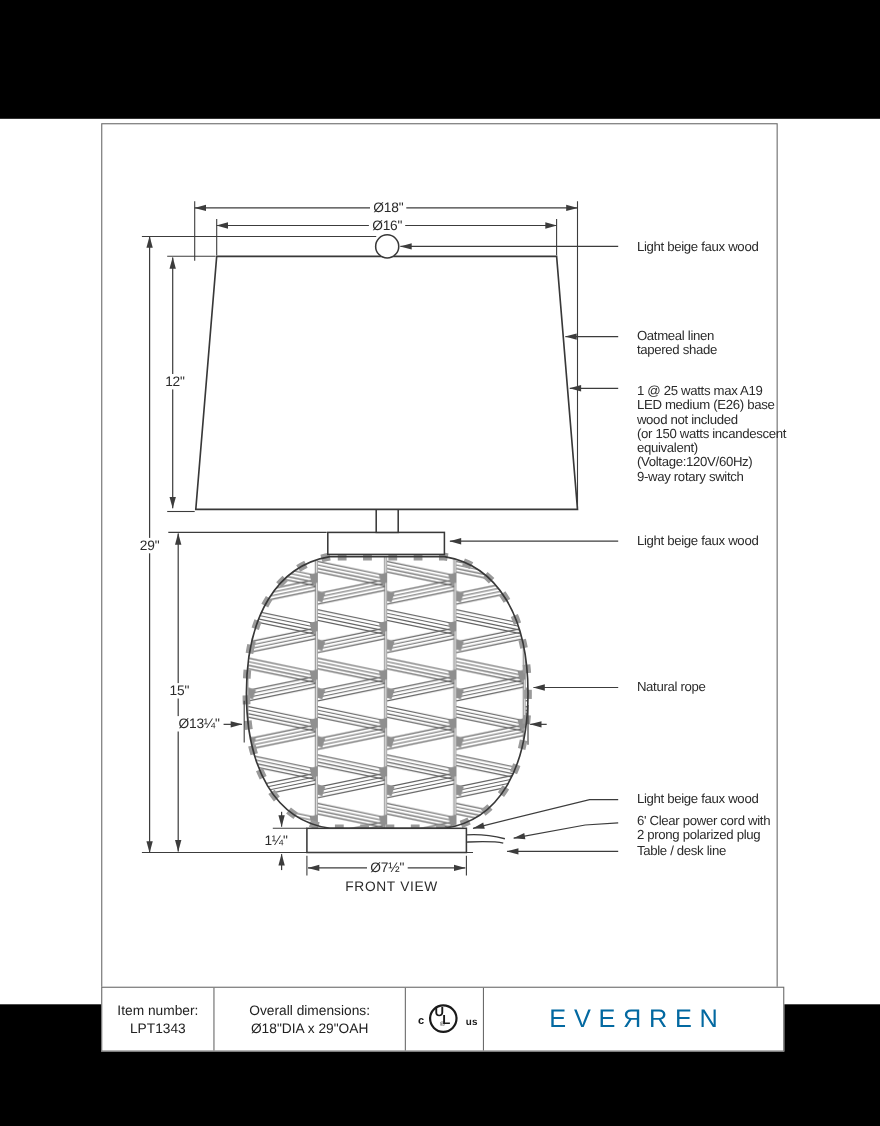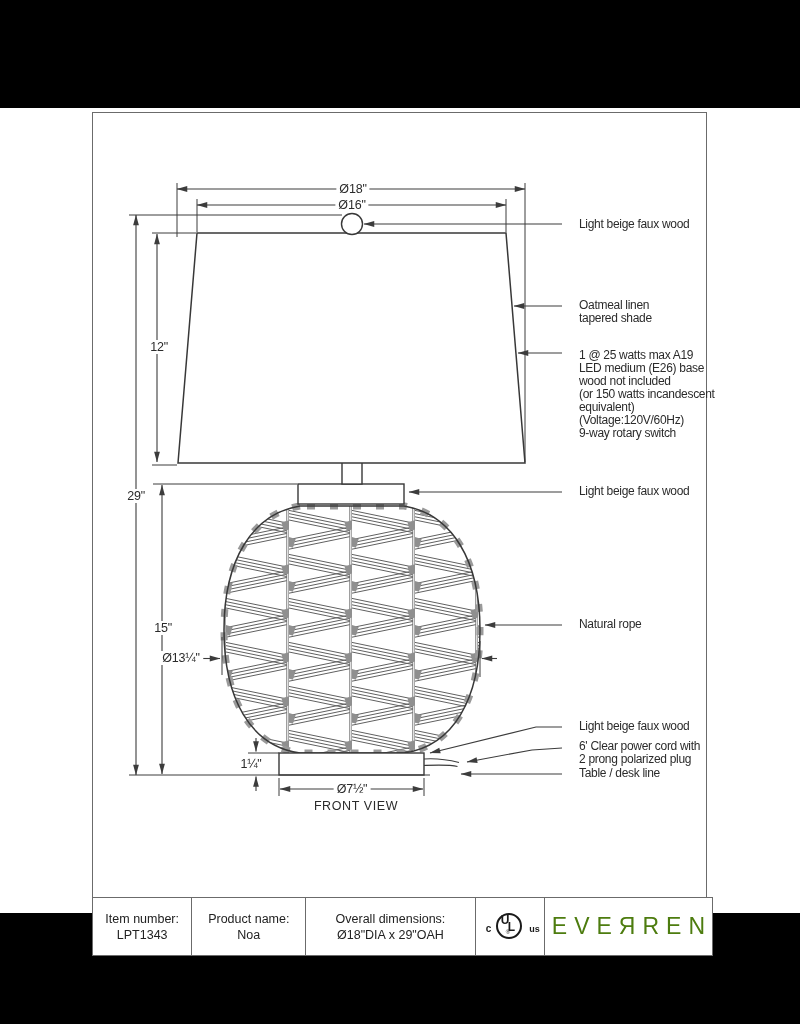--- a/index.html
+++ b/index.html
@@ -13,21 +13,21 @@
   svg.art{position:absolute;left:0;top:0;width:800px;height:1024px;}
   .lbl{position:absolute;transform:translate(-50%,-50%);font-size:12.5px;color:#2b2b2b;
        background:#fff;padding:0 3px;white-space:nowrap;letter-spacing:-0.2px;}
   .note{position:absolute;font-size:12px;line-height:13px;color:#2b2b2b;
         letter-spacing:-0.3px;white-space:nowrap;margin-left:14px;}
   .tb{position:absolute;left:92px;top:853px;width:621px;height:59px;
       border:1.6px solid #6b6b6b;box-sizing:border-box;display:flex;background:#fff;margin-top:44px;}
   .cell{border-right:1.5px solid #6b6b6b;box-sizing:border-box;display:flex;
         flex-direction:column;justify-content:center;align-items:center;gap:2px;
         font-size:12.5px;color:#222;}
-  .brand{font-size:23px;letter-spacing:7px;padding-left:7px;color:#4d7c0f;font-weight:500;}
+  .brand{font-size:23px;letter-spacing:7px;padding-left:7px;color:#0369a1;font-weight:500;}
   
   .ul{position:relative;width:62px;height:34px;}
   .ul-circle{position:absolute;left:17px;top:3px;width:26px;height:26px;
              border:2.4px solid #1a1a1a;border-radius:50%;box-sizing:border-box;}
   .ul-u{position:absolute;left:3px;top:0px;font-size:12px;font-weight:bold;color:#1a1a1a;line-height:11px;}
   .ul-l{position:absolute;left:10px;top:7px;font-size:12px;font-weight:bold;color:#1a1a1a;line-height:11px;}
   .ul-reg{position:absolute;left:8px;top:14px;font-size:6px;color:#1a1a1a;}
   .ul-c-small{position:absolute;left:7px;top:13px;font-size:10px;font-weight:bold;color:#1a1a1a;}
   .ul-us{position:absolute;right:1px;top:14px;font-size:9px;font-weight:bold;color:#1a1a1a;text-align:right;}
 </style>
@@ -152,24 +152,20 @@
     <div>6' Clear power cord with</div>
     <div>2 prong polarized plug</div>
   </div>
   <div class="note" style="left:565px;top:767px">Table / desk line</div>
 
   <div class="tb">
     <div class="cell" style="width:102px">
       <div>Item number:</div>
       <div>LPT1343</div>
     </div>
-    <div class="cell" style="width:117px">
-      <div>Product name:</div>
-      <div>Noa</div>
-    </div>
     <div class="cell" style="width:174px">
       <div>Overall dimensions:</div>
       <div>Ø18"DIA x 29"OAH</div>
     </div>
     <div class="cell" style="width:71px">
       <div class="ul">
         <span class="ul-c-small">c</span>
         <span class="ul-circle">
           <span class="ul-u">U</span>
           <span class="ul-l">L</span>

